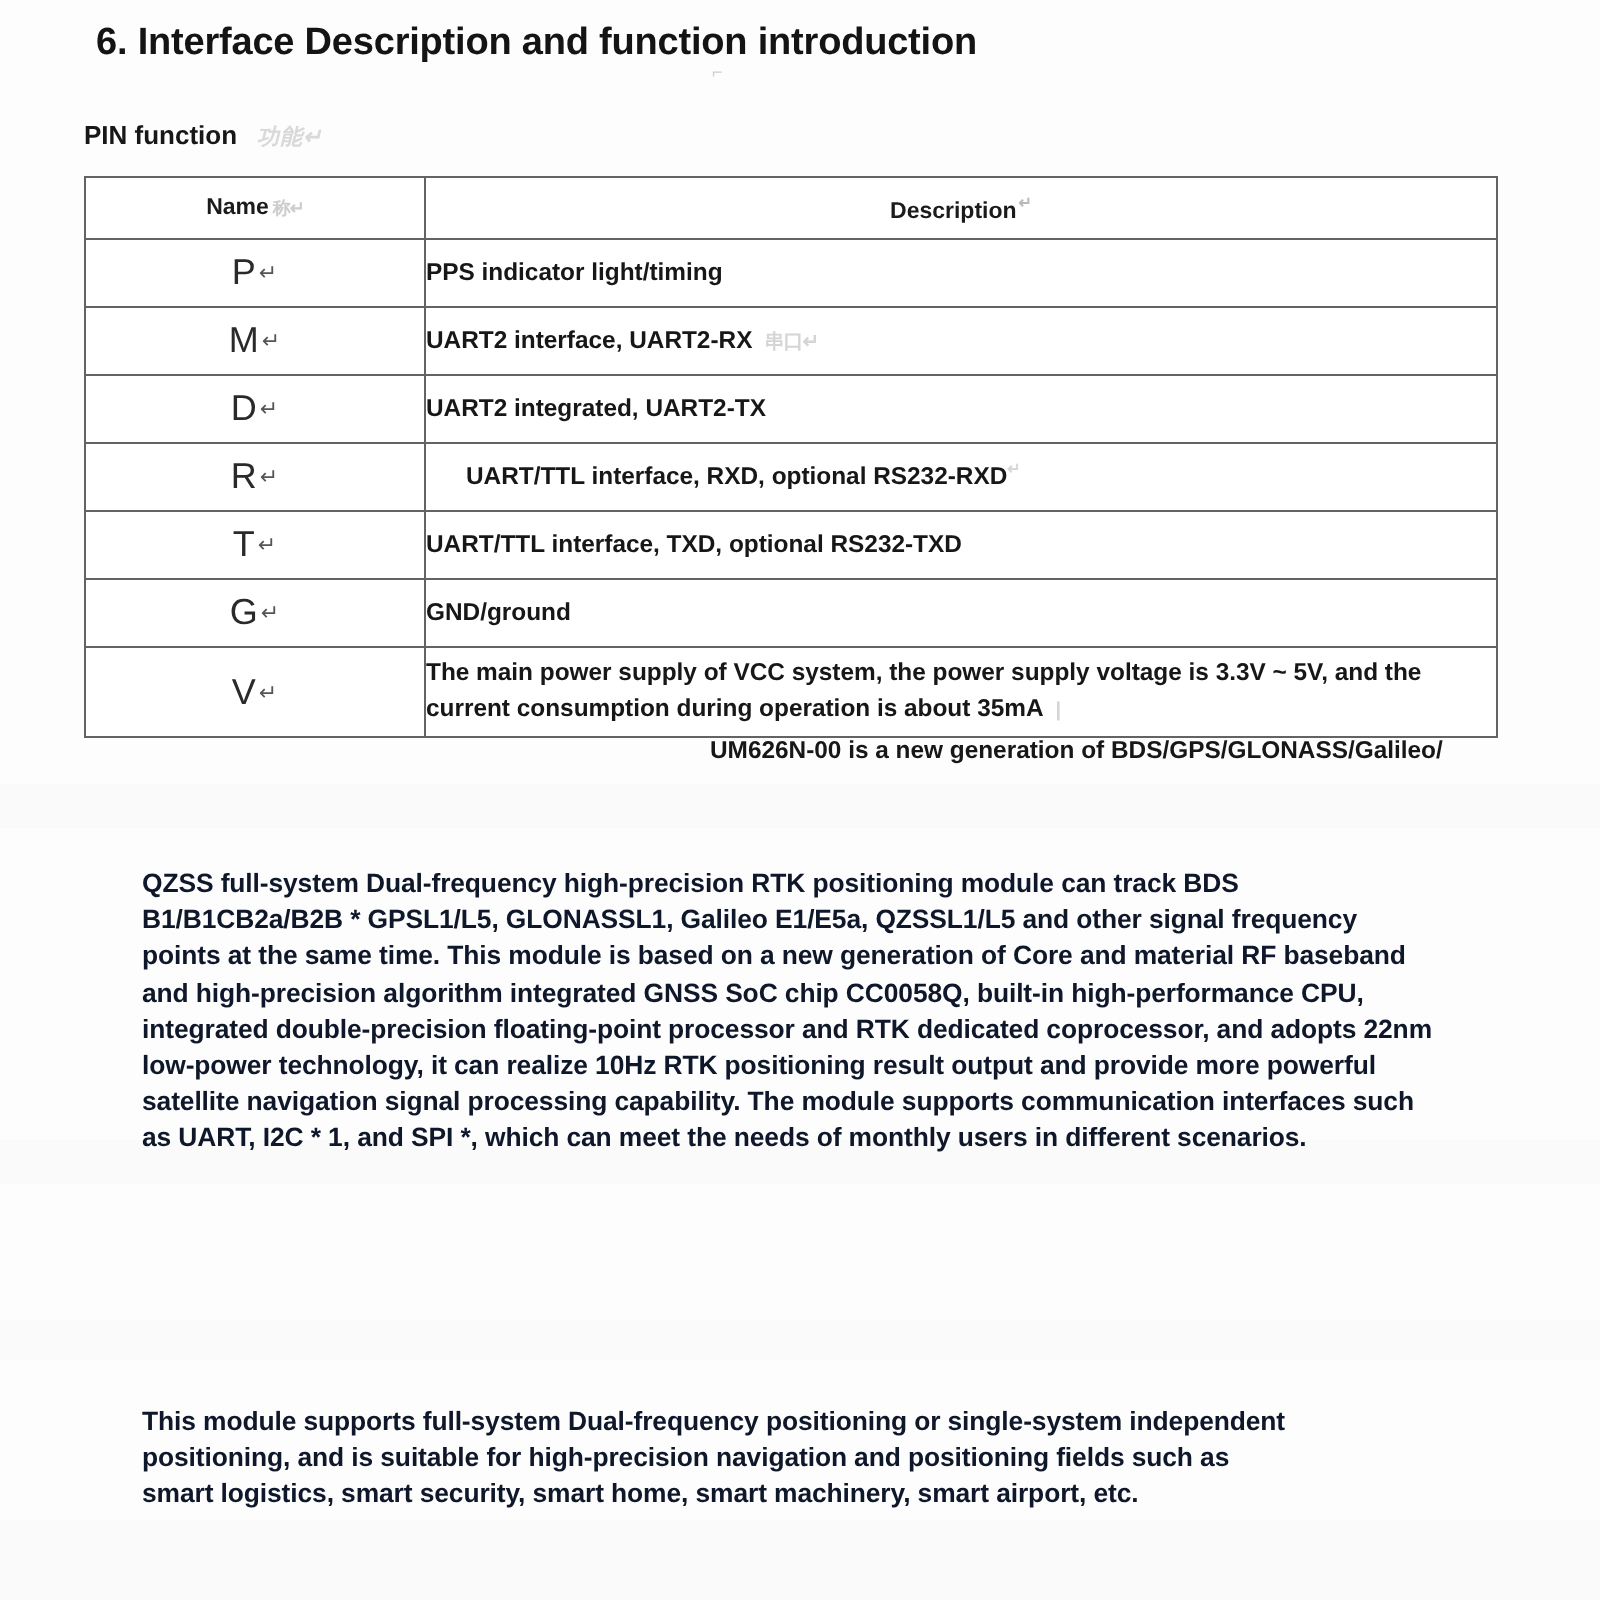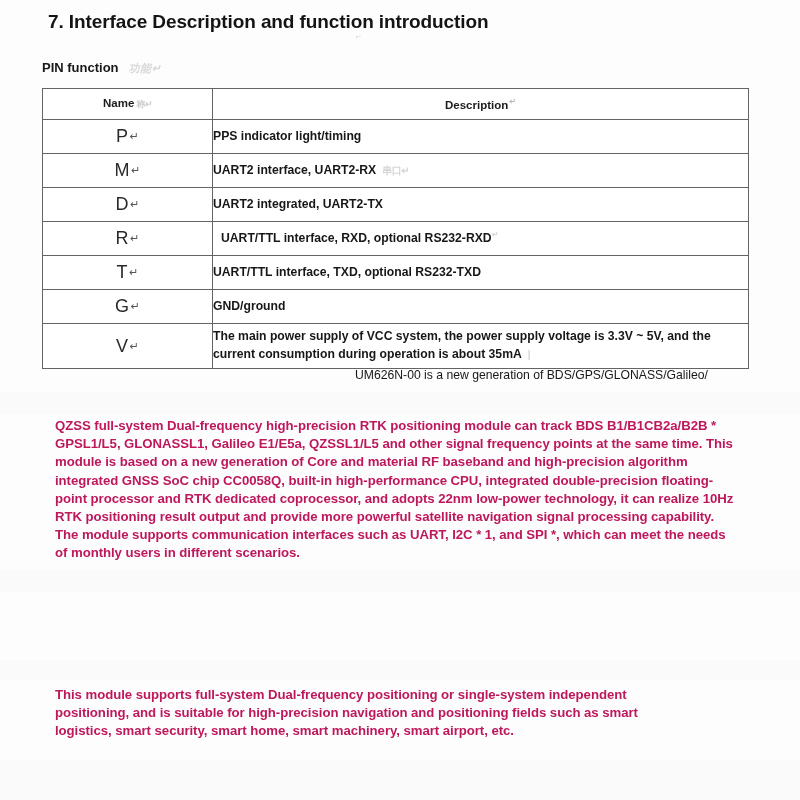--- a/index.html
+++ b/index.html
@@ -151,62 +151,62 @@
     font-size: 10px;
     font-weight: bold;
     margin-left: 6px;
     letter-spacing: -0.5px;
   }
   .cell-desc .ghost-sup {
     color: #d8d8d8;
     font-size: 8px;
     vertical-align: super;
   }
-  .row-r .cell-desc { padding-left: 8px; }
+  .row-r .cell-desc { padding-left: 20px; }
 
   
   .table-caption {
     position: absolute;
     left: 355px;
     top: 368px;
     font-size: 12.2px;
-    font-weight: normal;
+    font-weight: bold;
     color: #171717;
     white-space: nowrap;
   }
 
   
   .body-block {
     position: absolute;
     left: 55px;
     width: 680px;
   }
   .body-block p {
-    margin: 0;
+    margin: 16px;
     font-size: 13.2px;
     font-weight: bold;
     line-height: 18.2px;
-    color: #be185d;
+    color: #0f172a;
     letter-spacing: -0.05px;
   }
   #para-1 { top: 417px; width: 682px; }
   #para-2 { top: 598px; width: 600px; }
   #para-3 { top: 686px; width: 610px; }
 </style>
 </head>
 <body>
 
 <div class="page">
 
   <div class="ghost-band b1"></div>
   <div class="ghost-band b2"></div>
   <div class="ghost-band b3"></div>
   <div class="ghost-band b4"></div>
 
-  <div class="doc-title">7. Interface Description and function introduction</div>
+  <div class="doc-title">6. Interface Description and function introduction</div>
   <div class="title-mark">⌐</div>
 
   <div class="pin-label">
     <span>PIN function</span><span class="ghost-cjk">功能↵</span>
   </div>
 
   <table class="pin-table">
     <colgroup>
       <col class="col-name">
       <col class="col-desc">

